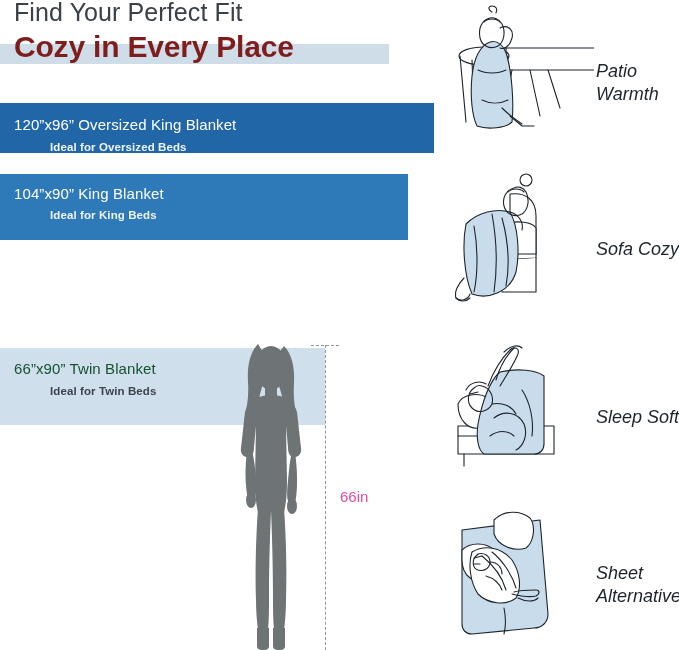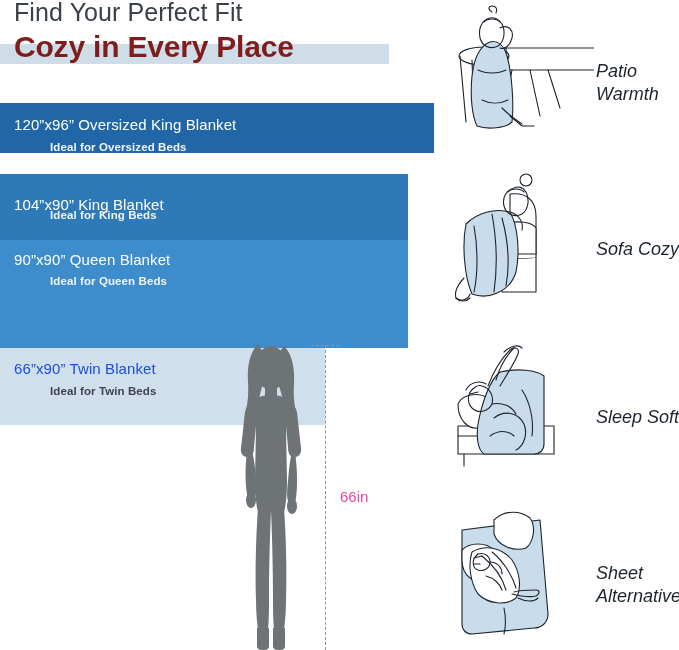--- a/index.html
+++ b/index.html
@@ -78,21 +78,21 @@
     position: absolute;
     left: 14px;
     font-size: 11.5px;
     font-weight: 700;
     letter-spacing: 0.1px;
     white-space: nowrap;
     margin-left: 36px;
   }
   .on-dark .band-title { color: #ffffff; }
   .on-dark .band-sub   { color: #eef4f9; }
-  .on-light .band-title { color: #1d4ed8; }
+  .on-light .band-title { color: #14532d; }
   .on-light .band-sub   { color: #3c444d; }
 
   
   .silhouette {
     position: absolute;
     left: 228px;
     top: 340px;
     width: 92px;
     height: 310px;
   }
@@ -161,28 +161,24 @@
   </div>
 
   <div class="chart">
 
     <div class="band on-dark" style="top:0; width:434px; height:50px; background:#2167a8;">
       <div class="band-title" style="top:13px;">120”x96” Oversized King Blanket</div>
       <div class="band-sub" style="top:38px;">Ideal for Oversized Beds</div>
     </div>
 
     <div class="band on-dark" style="top:71px; width:408px; height:66px; background:#2e7ab8;">
-      <div class="band-title" style="top:22px;">104”x90” King Blanket</div>
+      <div class="band-title" style="top:11px;">104”x90” King Blanket</div>
       <div class="band-sub" style="top:35px;">Ideal for King Beds</div>
     </div>
 
-    <div class="band on-dark" style="top:137px; width:408px; height:108px; background:#3d8dcc;">
-      <div class="band-title" style="top:11px;">90”x90” Queen Blanket</div>
-      <div class="band-sub" style="top:35px;">Ideal for Queen Beds</div>
-    </div>
 
     <div class="band on-light" style="top:245px; width:325px; height:77px; background:#d0dfec;">
       <div class="band-title" style="top:12px;">66”x90” Twin Blanket</div>
       <div class="band-sub" style="top:37px;">Ideal for Twin Beds</div>
     </div>
 
   </div>
 
   <div class="silhouette">
     <svg viewBox="0 0 92 310" width="92" height="310" aria-hidden="true">

